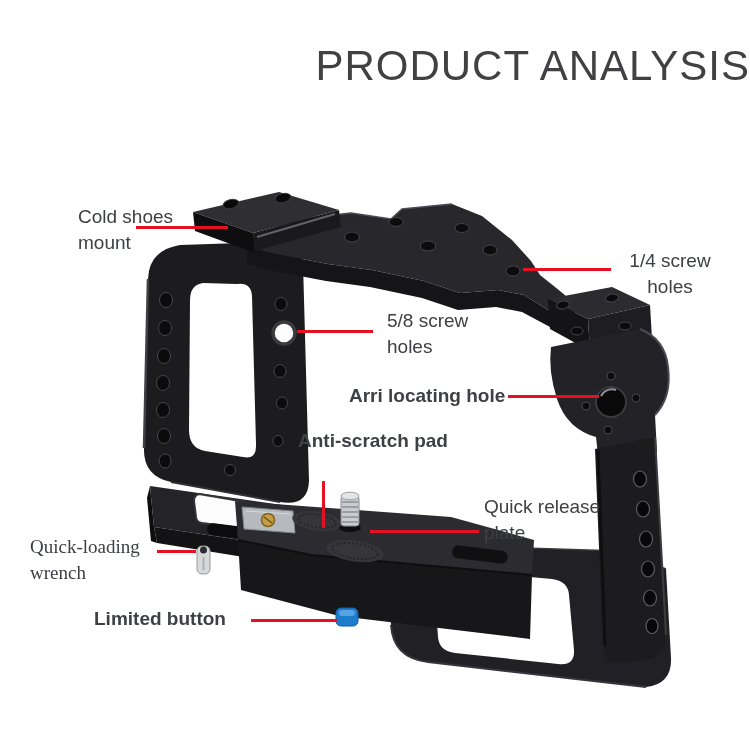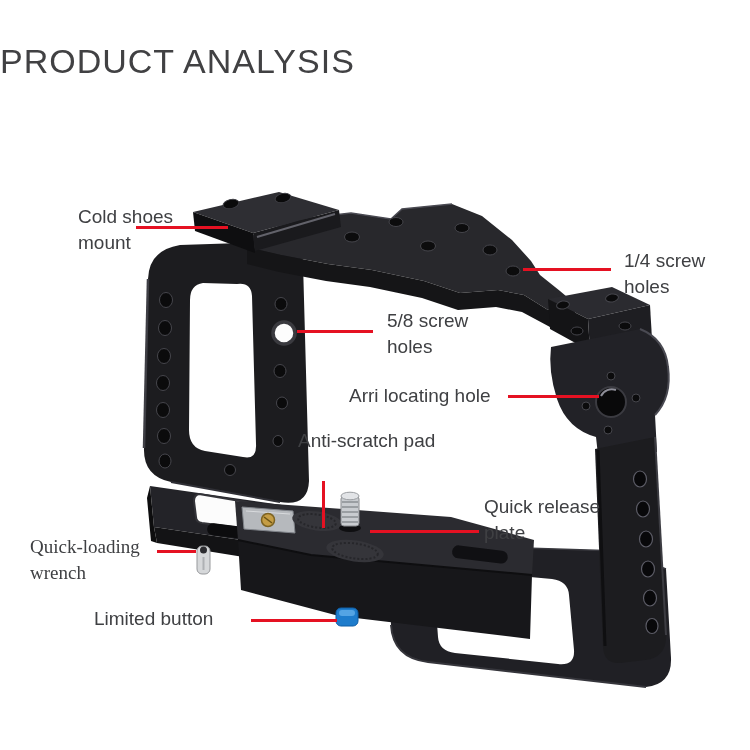--- a/index.html
+++ b/index.html
@@ -10,31 +10,31 @@
     --limited-button-blue:#1e7ccc;
     --background:#ffffff;
   }
   html,body{margin:0;padding:0;}
   body{
     width:750px;height:750px;position:relative;overflow:hidden;
     background:var(--background,#fff);
     font-family:"Liberation Sans","DejaVu Sans",sans-serif;
   }
   .page-title{
-    position:absolute;top:42px;left:0;right:0;text-align:left;
-    font-size:34px;font-weight:300;letter-spacing:1px;
+    position:absolute;top:42px;left:0;right:0;text-align:right;
+    font-size:42px;font-weight:300;letter-spacing:1px;
     color:var(--title-text,#414143);
   }
   .figure-wrap{position:absolute;inset:0;}
   .figure-wrap svg{position:absolute;left:0;top:0;}
   .callout{
     position:absolute;font-size:19px;line-height:26px;
     color:var(--label-text,#3f4043);z-index:5;
   }
-  .nowrap{white-space:nowrap;}
+  .nowrap{white-space:nowrap;font-weight:bold;}
   .leader{
     position:absolute;background:var(--accent-red,#e51122);z-index:4;
   }
 </style>
 </head>
 <body>
 
 <div class="page-title">PRODUCT ANALYSIS</div>
 
 <div class="figure-wrap">
@@ -189,19 +189,19 @@
 <div class="leader" style="left:136px;top:226px;width:92px;height:3px;"></div>
 <div class="leader" style="left:523px;top:268px;width:88px;height:3px;"></div>
 <div class="leader" style="left:297px;top:330px;width:76px;height:3px;"></div>
 <div class="leader" style="left:508px;top:395px;width:91px;height:3px;"></div>
 <div class="leader" style="left:322px;top:481px;width:3px;height:47px;"></div>
 <div class="leader" style="left:370px;top:530px;width:109px;height:3px;"></div>
 <div class="leader" style="left:157px;top:550px;width:39px;height:3px;"></div>
 <div class="leader" style="left:251px;top:619px;width:86px;height:3px;"></div>
 
 <div class="callout" style="left:30px;top:204px;width:112px;margin-left:48px;">Cold shoes mount</div>
-<div class="callout" style="left:624px;top:248px;width:92px;">1/4 screw holes</div>
+<div class="callout" style="left:624px;top:248px;width:92px;text-align:center;">1/4 screw holes</div>
 <div class="callout" style="left:387px;top:308px;width:95px;">5/8 screw holes</div>
 <div class="callout nowrap" style="left:349px;top:383px;">Arri locating hole</div>
 <div class="callout nowrap" style="left:298px;top:428px;">Anti-scratch pad</div>
 <div class="callout" style="left:484px;top:494px;width:125px;">Quick release plate</div>
 <div class="callout" style="left:30px;top:534px;width:135px;font-family:Liberation Serif, serif;">Quick-loading wrench</div>
 <div class="callout nowrap" style="left:94px;top:606px;text-align:center;">Limited button</div>
 
 </body></html>

